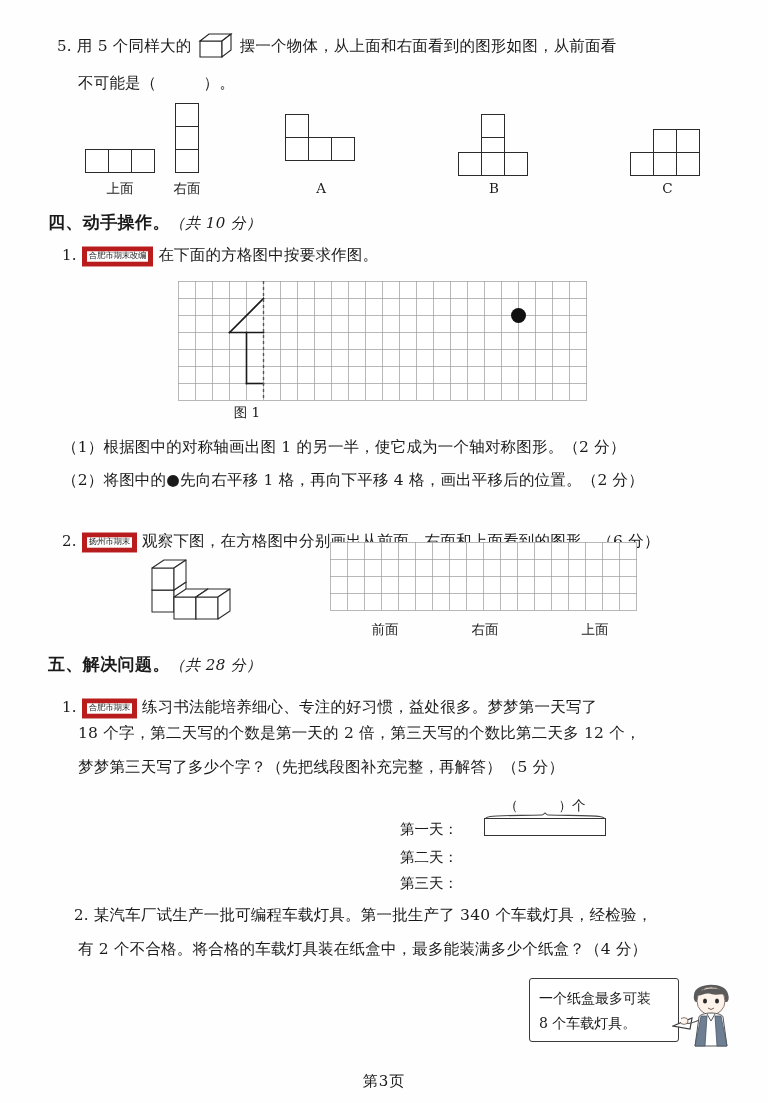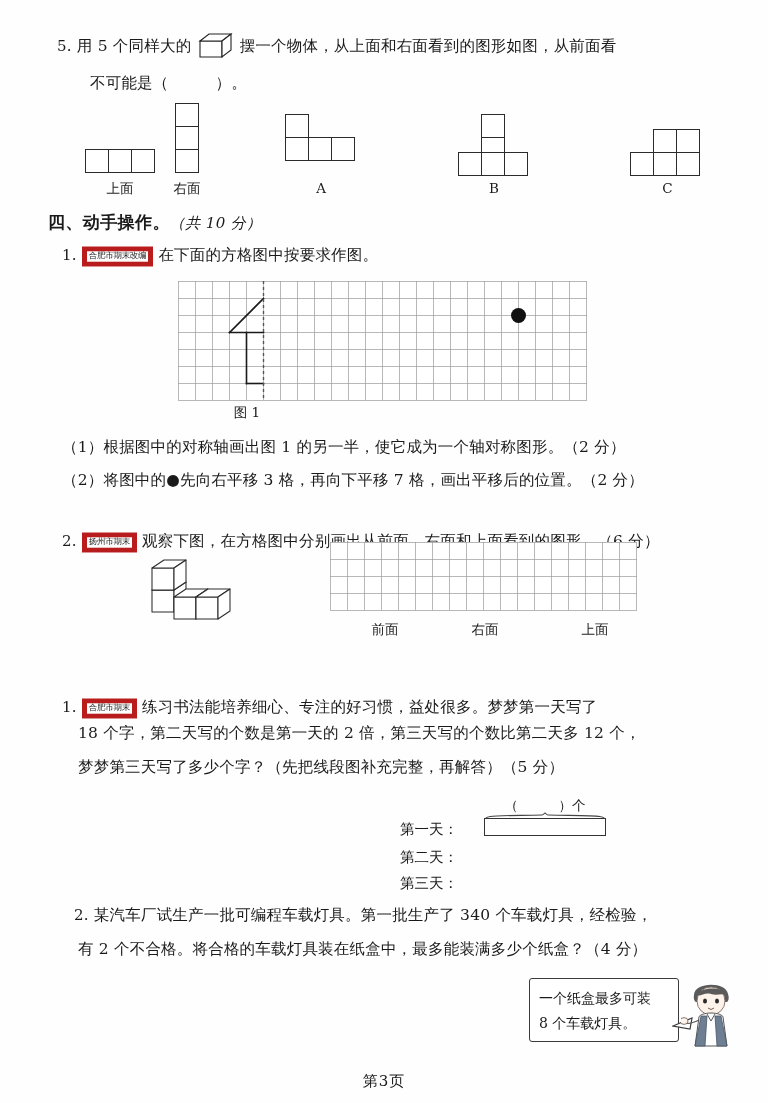--- a/index.html
+++ b/index.html
@@ -126,21 +126,21 @@
   <div class="qline" style="left:57px; top:32px;">
     <span class="qnum">5.</span>
     <span>用 5 个同样大的</span>
     <svg width="36" height="27" viewBox="0 0 36 27" style="vertical-align:-8px;margin:0 1px;">
       <path d="M2,9 L2,25 L24,25 L24,9 Z" fill="#fff" stroke="#222" stroke-width="1.1"></path>
       <path d="M2,9 L11,2 L33,2 L24,9 Z" fill="#fff" stroke="#222" stroke-width="1.1"></path>
       <path d="M24,9 L33,2 L33,18 L24,25 Z" fill="#fff" stroke="#222" stroke-width="1.1"></path>
     </svg>
     <span>摆一个物体，从上面和右面看到的图形如图，从前面看</span>
   </div>
-  <div class="qline" style="left:78px; top:76px;margin-left:12px;">不可能是（　　　）。</div>
+  <div class="qline" style="left:78px; top:76px;">不可能是（　　　）。</div>
 
   <div class="shape" style="left:85px; top:149px; width:70px; height:24px;">
     <div class="cellbox" style="left:0px;  top:0px; width:24px; height:24px;"></div>
     <div class="cellbox" style="left:23px; top:0px; width:24px; height:24px;"></div>
     <div class="cellbox" style="left:46px; top:0px; width:24px; height:24px;"></div>
   </div>
   <div class="caption" style="left:85px; top:180px; width:70px;">上面</div>
 
   <div class="shape" style="left:175px; top:103px; width:24px; height:70px;">
     <div class="cellbox" style="left:0px; top:0px;  width:24px; height:24px;"></div>
@@ -231,21 +231,21 @@
       </g>
 
       <line x1="85.5" y1="0" x2="85.5" y2="119" stroke="#555" stroke-width="1.4" stroke-dasharray="3,3"></line>
 
       <circle cx="340.5" cy="34.5" r="7.5" fill="#111"></circle>
     </svg>
   </div>
   <div class="caption" style="left:215px; top:404px; width:64px;">图 1</div>
 
   <div class="qline" style="left:62px; top:440px;">（1）根据图中的对称轴画出图 1 的另一半，使它成为一个轴对称图形。（2 分）</div>
-  <div class="qline" style="left:62px; top:473px;">（2）将图中的●先向右平移 3 格，再向下平移 7 格，画出平移后的位置。（2 分）</div>
+  <div class="qline" style="left:62px; top:473px;">（2）将图中的●先向右平移 1 格，再向下平移 4 格，画出平移后的位置。（2 分）</div>
 
   <div class="qline" style="left:62px; top:532px;">
     <span class="qnum">2.</span>
     <span class="tag">扬州市期末</span>
     <span>观察下图，在方格图中分别画出从前面、右面和上面看到的图形。（6 分）</span>
   </div>
 
   <div style="position:absolute; left:148px; top:550px;">
     <svg width="110" height="80" viewBox="0 0 110 80">
       <g fill="#ffffff" stroke="#2b2b2b" stroke-width="1.05" stroke-linejoin="round">
@@ -296,20 +296,23 @@
         <line x1="0" y1="34.5" x2="307" y2="34.5"></line>
         <line x1="0" y1="51.5" x2="307" y2="51.5"></line>
         <line x1="0" y1="68.5" x2="307" y2="68.5"></line>
       </g>
     </svg>
   </div>
   <div class="caption" style="left:340px; top:621px; width:90px;">前面</div>
   <div class="caption" style="left:440px; top:621px; width:90px;">右面</div>
   <div class="caption" style="left:550px; top:621px; width:90px;">上面</div>
 
+  <div class="section-head" style="left:48px; top:653px;">
+    <span>五、解决问题。</span><span class="pts">（共 28 分）</span>
+  </div>
 
   <div class="qline" style="left:62px; top:666px;margin-top:32px;">
     <span class="qnum">1.</span>
     <span class="tag">合肥市期末</span>
     <span>练习书法能培养细心、专注的好习惯，益处很多。梦梦第一天写了</span>
   </div>
   <div class="qline" style="left:78px; top:726px;">18 个字，第二天写的个数是第一天的 2 倍，第三天写的个数比第二天多 12 个，</div>
   <div class="qline" style="left:78px; top:760px;">梦梦第三天写了多少个字？（先把线段图补充完整，再解答）（5 分）</div>
 
   <div class="caption" style="left:480px; top:797px; width:130px;">（　　　）个</div>

